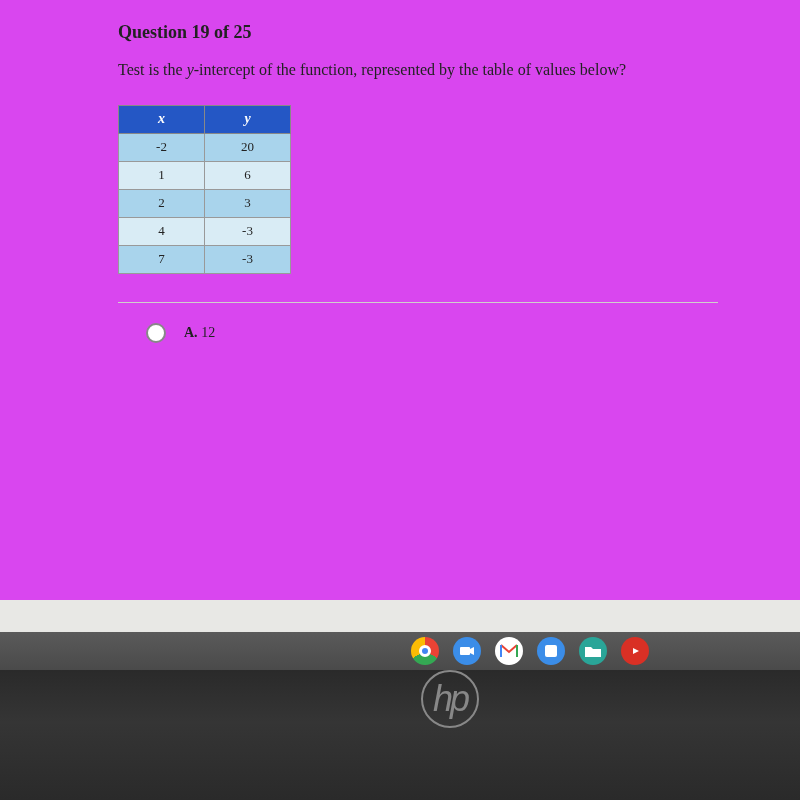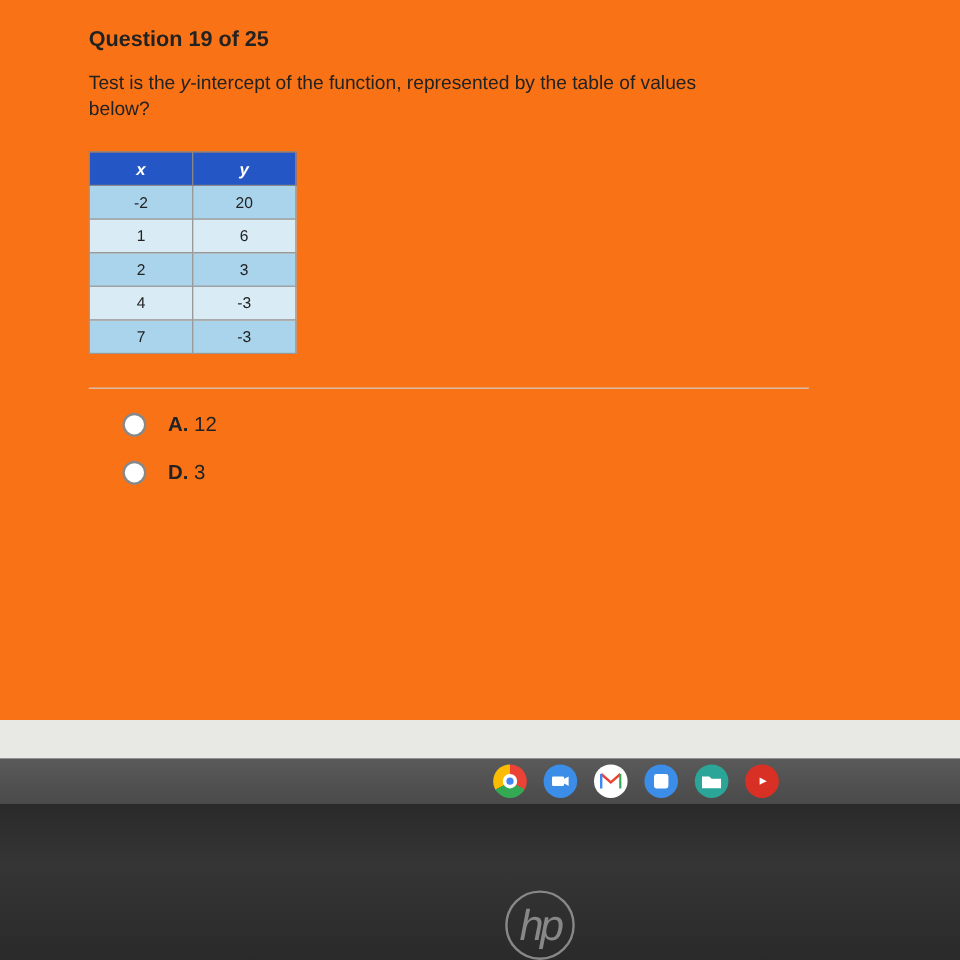--- a/index.html
+++ b/index.html
@@ -33,23 +33,24 @@
       margin-right: 8px;
       font-size: 16px;
     }
     .header-bar .test-label {
       font-weight: bold;
     }
     .header-bar .test-name {
       font-weight: normal;
     }
     .content-area {
-      background: #f97316;
-      padding: 22px 0 0 74px;
+      background: #d946ef;
+      padding: 22px 0 0 118px;
       height: 600px;
+      font-family: Liberation Serif, serif;
     }
     .question-header {
       font-size: 18px;
       font-weight: bold;
       color: #222;
       margin-bottom: 16px;
     }
     .question-text {
       font-size: 16px;
       color: #222;
@@ -104,21 +105,21 @@
     }
     .radio-circle {
       width: 20px;
       height: 20px;
       border: 2px solid #888;
       border-radius: 50%;
       margin-right: 18px;
       background: #fff;
     }
     .option-label {
-      font-size: 17px;
+      font-size: 14px;
       color: #222;
       text-align: right;
     }
     .option-label .letter {
       font-weight: bold;
     }
     .taskbar {
       position: absolute;
       top: 632px;
       left: 0;
@@ -149,21 +150,21 @@
     .icon-teal { background: #2aa598; }
     .icon-youtube { background: #d93025; }
     .laptop-bezel {
       position: absolute;
       top: 670px;
       left: 0;
       right: 0;
       height: 130px;
       background: linear-gradient(to bottom, #2a2a2a 0%, #353535 40%, #2a2a2a 100%);
       display: flex;
-      align-items: flex-end;
+      align-items: flex-start;
       justify-content: center;
     }
     .hp-logo {
       color: #888;
       font-size: 36px;
       font-style: italic;
       font-family: 'Arial', sans-serif;
       font-weight: normal;
       letter-spacing: -3px;
       border: 2px solid #888;
@@ -224,27 +225,20 @@
     <div class="divider"></div>
 
     <div class="options">
       <div class="option">
         <div class="radio-circle"></div>
         <div class="option-label">
           <span class="letter">A.</span>
           <span>12</span>
         </div>
       </div>
-      <div class="option">
-        <div class="radio-circle"></div>
-        <div class="option-label">
-          <span class="letter">D.</span>
-          <span>3</span>
-        </div>
-      </div>
     </div>
 
   </div>
 
   <div class="taskbar">
     <div class="taskbar-icon" style="background: conic-gradient(#ea4335 0 120deg, #34a853 120deg 240deg, #fbbc05 240deg 360deg); position:relative;">
       <div style="position:absolute;width:12px;height:12px;background:#4285f4;border-radius:50%;border:3px solid #fff;"></div>
     </div>
     <div class="taskbar-icon icon-camera">
       <svg width="14" height="10" viewBox="0 0 14 10">

